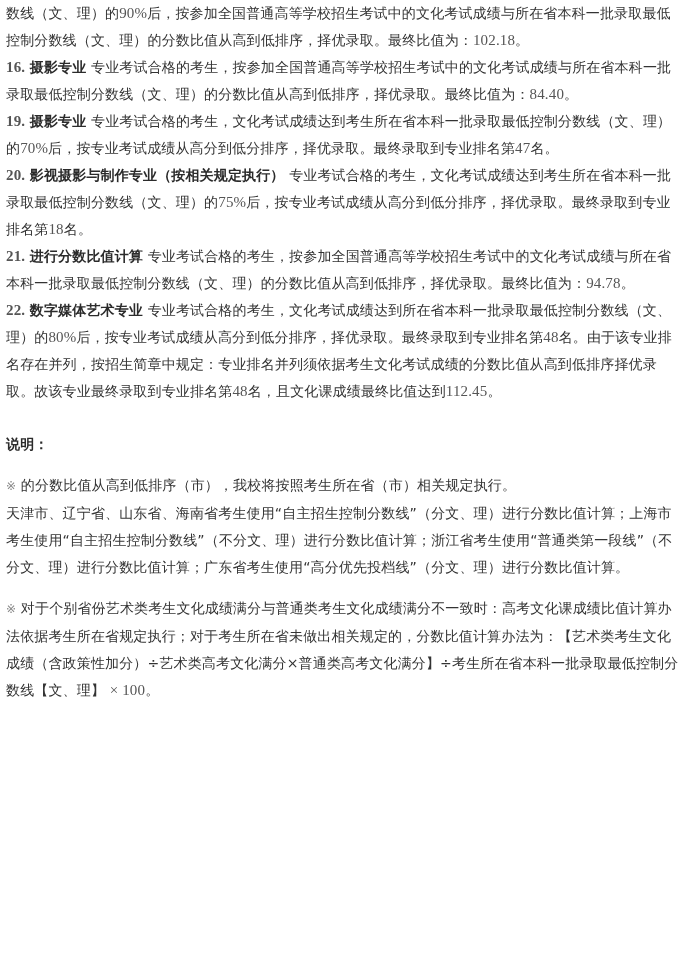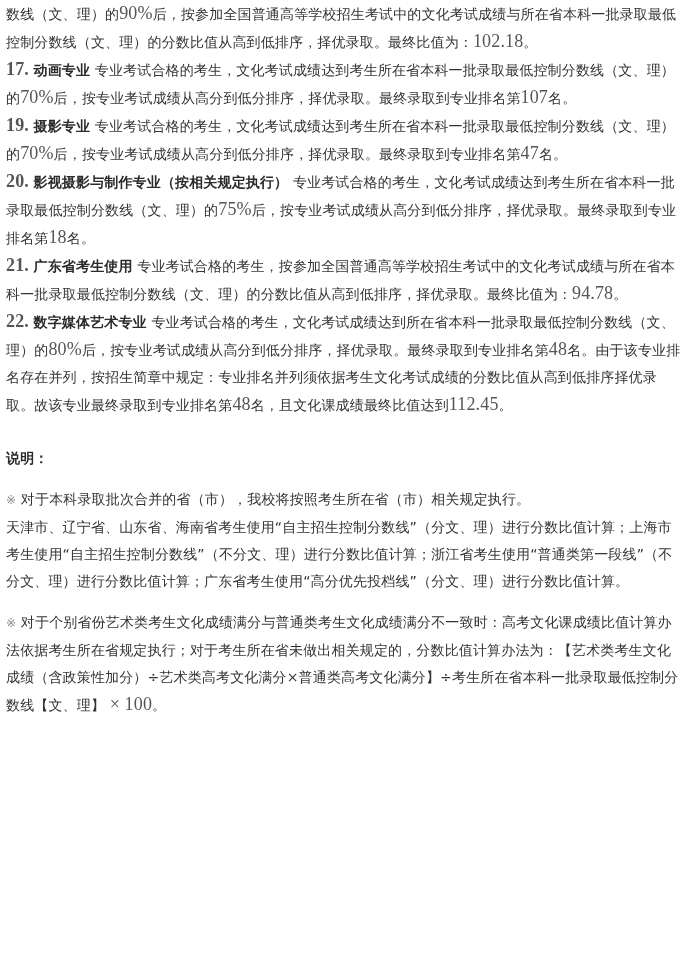--- a/index.html
+++ b/index.html
@@ -5,51 +5,51 @@
   html, body { margin: 0; padding: 0; background: #ffffff; }
   body {
     width: 688px; height: 966px; overflow: hidden;
     font-family: "DejaVu Sans", "Liberation Sans", sans-serif;
     color: #333333;
     font-size: 14px;
   }
   .doc { position: relative; width: 688px; padding: 0 4px 0 6px; box-sizing: border-box; }
   .p { line-height: 27px; margin: 0; letter-spacing: 0.15px; word-break: break-all; }
   .b { font-weight: bold; color: #2b2b2b; }
-  .num { font-family: "Liberation Serif", serif; color: #555555; font-size: 18px; }
+  .num { font-family: "Liberation Serif", serif; color: #555555; font-size: 15px; }
   .gap { height: 26px; }
   .gap-s { height: 14px; }
   .note-mark { color: #888888; font-size: 12px; }
 </style>
 </head>
 <body>
 
 <div class="doc">
 
   <p class="p"><span>数线（文、理）的</span><span class="num">90%</span><span>后，按参加全国普通高等学校招生考试中的文化考试成绩与所在省本科一批录取最低控制分数线（文、理）的分数比值从高到低排序，择优录取。最终比值为：</span><span class="num">102.18</span><span>。</span></p>
 
+  <p class="p"><span class="b num">16.</span> <span class="b">摄影专业</span> <span>专业考试合格的考生，按参加全国普通高等学校招生考试中的文化考试成绩与所在省本科一批录取最低控制分数线（文、理）的分数比值从高到低排序，择优录取。最终比值为：</span><span class="num">84.40</span><span>。</span></p>
 
-  <p class="p"><span class="b num">17.</span> <span class="b">动画专业</span> <span>专业考试合格的考生，文化考试成绩达到考生所在省本科一批录取最低控制分数线（文、理）的</span><span class="num">70%</span><span>后，按专业考试成绩从高分到低分排序，择优录取。最终录取到专业排名第</span><span class="num">107</span><span>名。</span></p>
 
   <p class="p"><span class="b num">19.</span> <span class="b">摄影专业</span> <span>专业考试合格的考生，文化考试成绩达到考生所在省本科一批录取最低控制分数线（文、理）的</span><span class="num">70%</span><span>后，按专业考试成绩从高分到低分排序，择优录取。最终录取到专业排名第</span><span class="num">47</span><span>名。</span></p>
 
 
   <p class="p"><span class="b num">20.</span> <span class="b">影视摄影与制作专业（按相关规定执行）</span> <span>专业考试合格的考生，文化考试成绩达到考生所在省本科一批录取最低控制分数线（文、理）的</span><span class="num">75%</span><span>后，按专业考试成绩从高分到低分排序，择优录取。最终录取到专业排名第</span><span class="num">18</span><span>名。</span></p>
 
-  <p class="p"><span class="b num">21.</span> <span class="b">广东省考生使用</span> <span>专业考试合格的考生，按参加全国普通高等学校招生考试中的文化考试成绩与所在省本科一批录取最低控制分数线（文、理）的分数比值从高到低排序，择优录取。最终比值为：</span><span class="num">94.78</span><span>。</span></p>
+  <p class="p"><span class="b num">21.</span> <span class="b">进行分数比值计算</span> <span>专业考试合格的考生，按参加全国普通高等学校招生考试中的文化考试成绩与所在省本科一批录取最低控制分数线（文、理）的分数比值从高到低排序，择优录取。最终比值为：</span><span class="num">94.78</span><span>。</span></p>
 
   <p class="p"><span class="b num">22.</span> <span class="b">数字媒体艺术专业</span> <span>专业考试合格的考生，文化考试成绩达到所在省本科一批录取最低控制分数线（文、理）的</span><span class="num">80%</span><span>后，按专业考试成绩从高分到低分排序，择优录取。最终录取到专业排名第</span><span class="num">48</span><span>名。由于该专业排名存在并列，按招生简章中规定：专业排名并列须依据考生文化考试成绩的分数比值从高到低排序择优录取。故该专业最终录取到专业排名第</span><span class="num">48</span><span>名，且文化课成绩最终比值达到</span><span class="num">112.45</span><span>。</span></p>
 
   <div class="gap"></div>
 
   <p class="p b">说明：</p>
 
   <div class="gap-s"></div>
 
-  <p class="p"><span class="note-mark">※</span> <span>对于本科录取批次合并的省（市），我校将按照考生所在省（市）相关规定执行。</span></p>
+  <p class="p"><span class="note-mark">※</span> <span>的分数比值从高到低排序（市），我校将按照考生所在省（市）相关规定执行。</span></p>
   <p class="p">天津市、辽宁省、山东省、海南省考生使用“自主招生控制分数线”（分文、理）进行分数比值计算；上海市考生使用“自主招生控制分数线”（不分文、理）进行分数比值计算；浙江省考生使用“普通类第一段线”（不分文、理）进行分数比值计算；广东省考生使用“高分优先投档线”（分文、理）进行分数比值计算。</p>
 
   <div class="gap-s"></div>
 
   <p class="p"><span class="note-mark">※</span> <span>对于个别省份艺术类考生文化成绩满分与普通类考生文化成绩满分不一致时：高考文化课成绩比值计算办法依据考生所在省规定执行；对于考生所在省未做出相关规定的，分数比值计算办法为：【艺术类考生文化成绩（含政策性加分）÷艺术类高考文化满分×普通类高考文化满分】÷考生所在省本科一批录取最低控制分数线【文、理】</span> <span class="num">× 100</span><span>。</span></p>
 
   <div class="gap-s"></div>
 
 
 </div>

